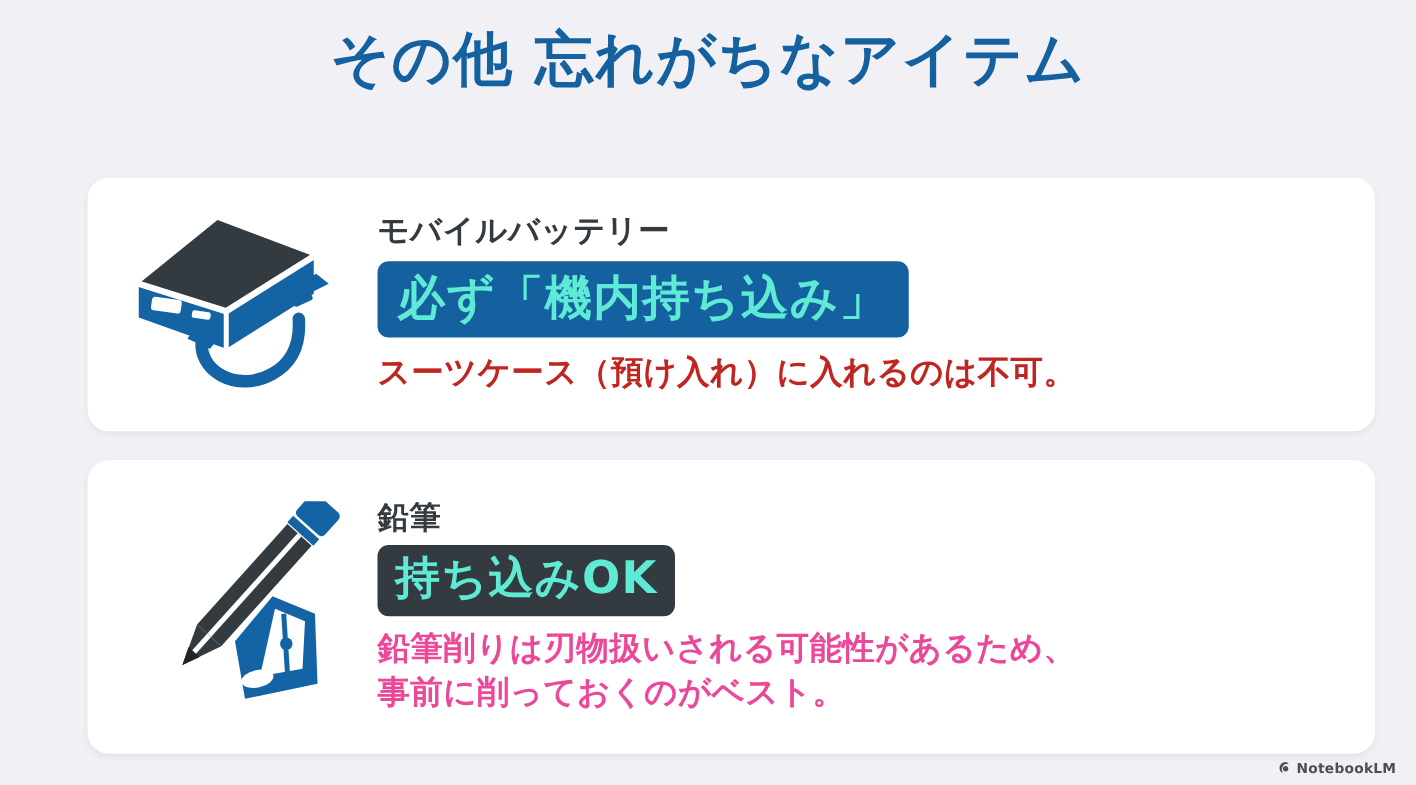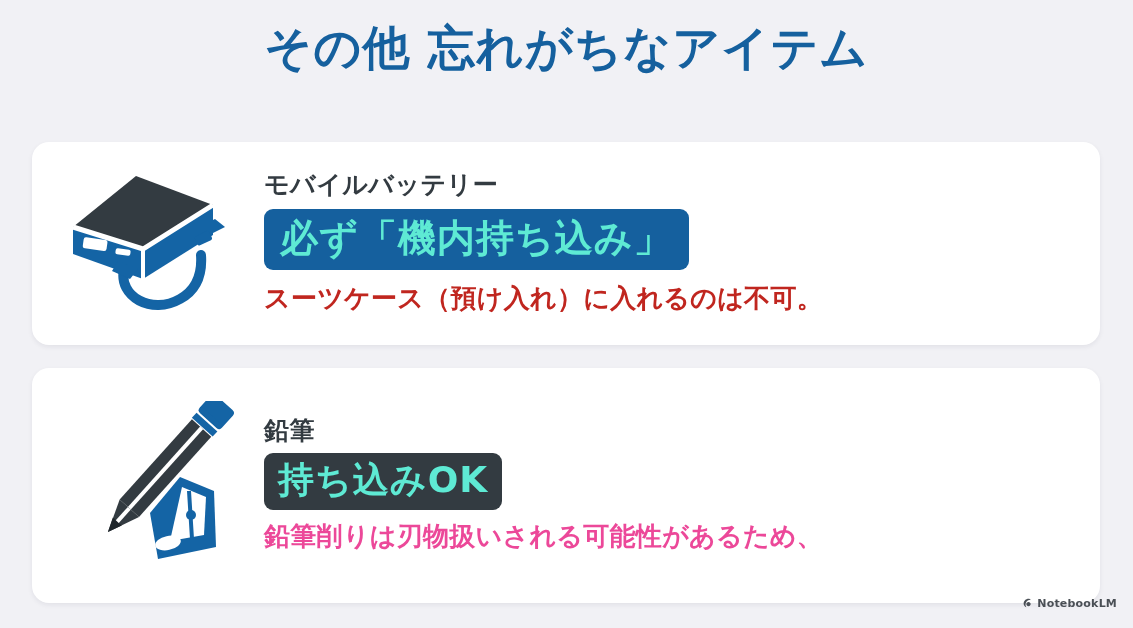--- a/index.html
+++ b/index.html
@@ -36,20 +36,21 @@
     width:1068px;
   }
 
   .card {
     background:#ffffff;
     border-radius:17px;
     box-shadow:0 2px 5px rgba(30,30,60,0.07);
     display:flex;
     align-items:center;
     position:relative;
+    margin-left:38px;
   }
   .card--battery { height:203px; }
   .card--pencil  { height:235px; margin-top:23px;justify-content:center; }
 
   .card-icon {
     flex:0 0 232px;
     height:100%;
     display:flex;
     align-items:center;
     justify-content:center;
@@ -98,21 +99,21 @@
     font-weight:bold;
     line-height:1.35;
     letter-spacing:0.3px;
   }
   .note--warning { color:#c0261f; margin-top:11px; }
   .note--info    { color:#ec4899; margin-top:9px; }
 
   
   .watermark {
     position:absolute;
-    right:16px; bottom:18px;
+    right:16px; bottom:7px;
     display:flex;
     align-items:center;
     gap:2px;
     font-size:11px;
     font-weight:bold;
     color:#4a4f55;
     letter-spacing:0.2px;
   }
   .watermark svg { display:block; }
 </style>
@@ -193,20 +194,21 @@
       </svg>
     </div>
 
     <div class="card-body">
       <div class="item-label">鉛筆</div>
 
       <div class="badge badge--dark">持ち込みOK</div>
 
       <div class="note note--info">
         <div>鉛筆削りは刃物扱いされる可能性があるため、</div>
+        <div>事前に削っておくのがベスト。</div>
       </div>
     </div>
   </div>
 
 </div>
 
 <div class="watermark">
   <svg width="13" height="13" viewBox="0 0 24 24">
     <path d="M12 3 C7 3 3 7 3 12 C3 15 5 18 8 19 C6 16 6 12 8 9 C10 6 14 5 17 6 C15.5 4.2 13.9 3 12 3 Z
              M12 9 C9.8 9 8 10.8 8 13 C8 15.2 9.8 17 12 17 C14.2 17 16 15.2 16 13 C16 10.8 14.2 9 12 9 Z" fill="#4a4f55"></path>

